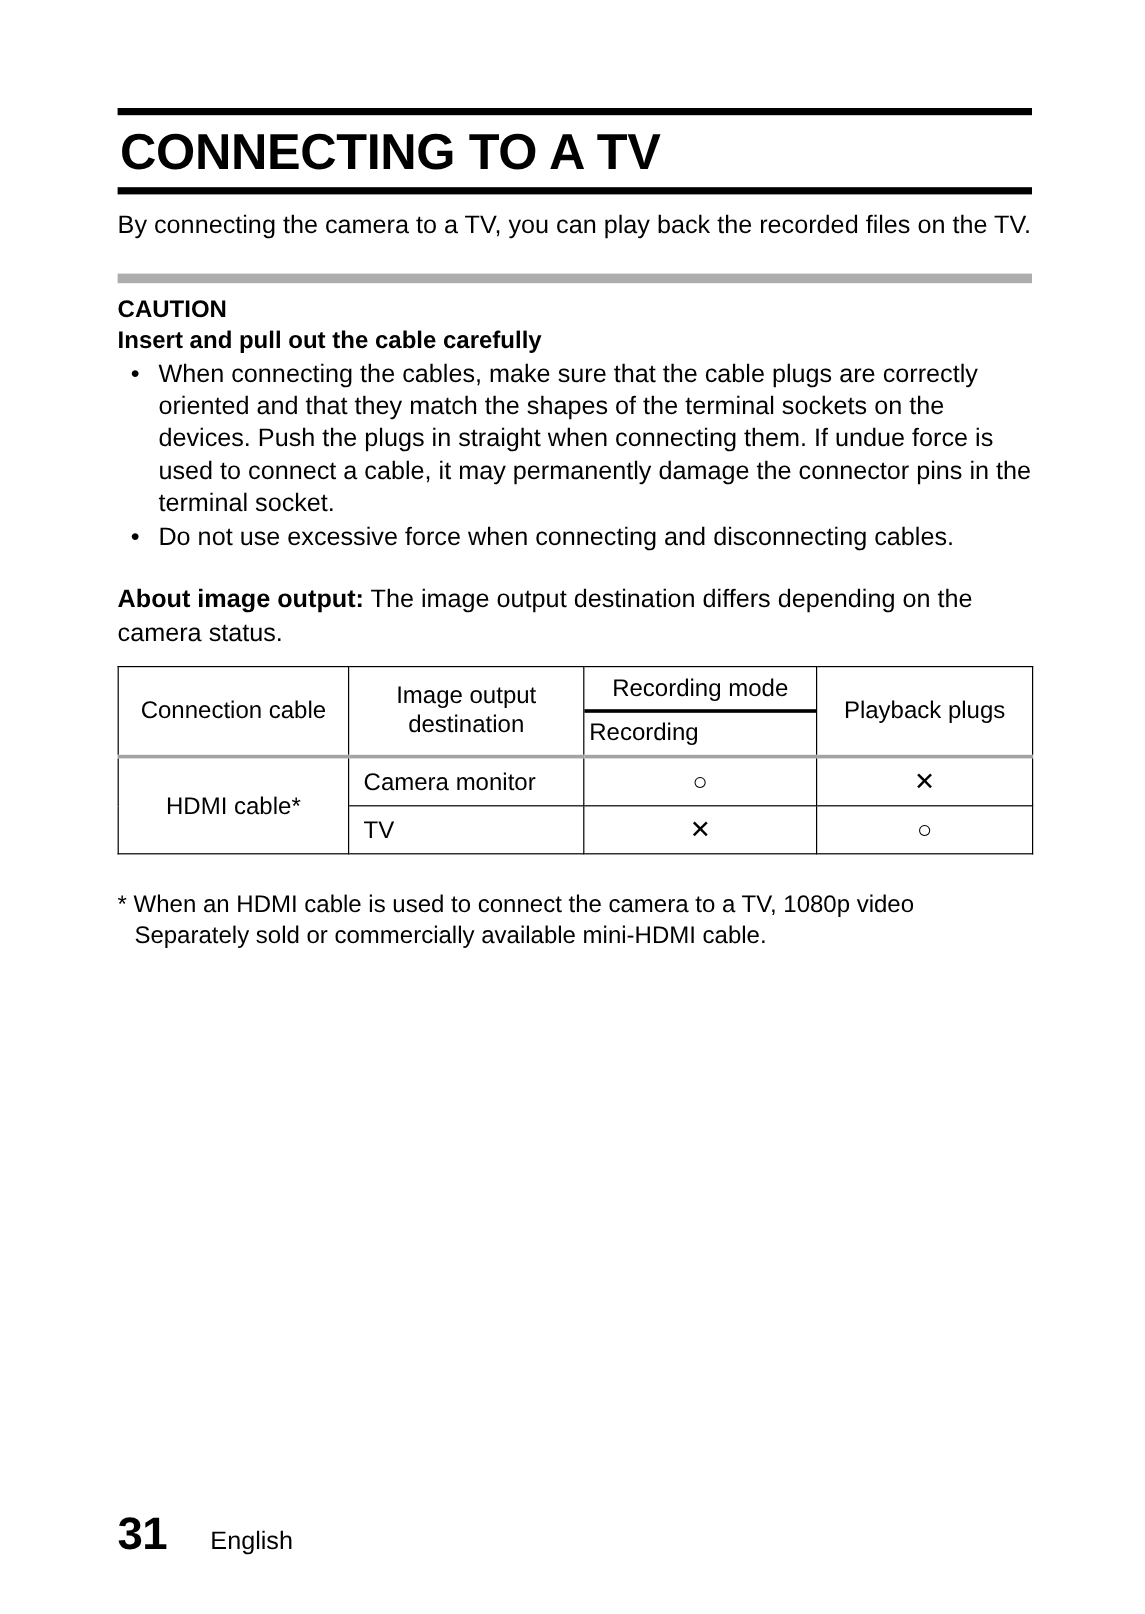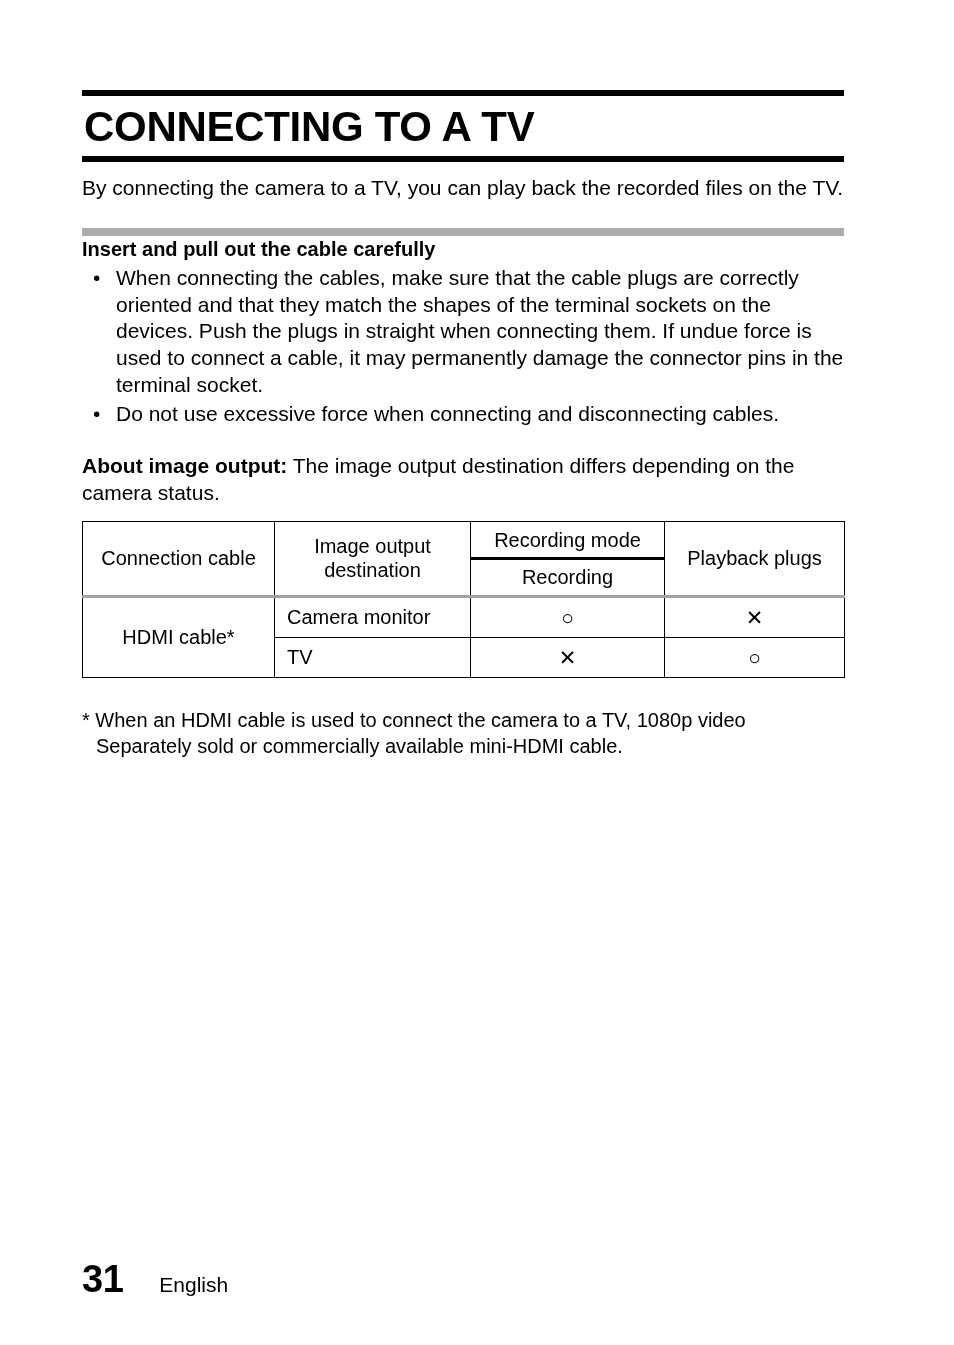--- a/index.html
+++ b/index.html
@@ -11,21 +11,21 @@
     width: 954px;
     height: 1345px;
     position: relative;
     font-family: "Liberation Sans", sans-serif;
     color: #000000;
     -webkit-font-smoothing: antialiased;
   }
 
   .page {
     position: absolute;
-    left: 0; top: 0;
+    left: 16px; top: 0;
     width: 784px;
     height: 1345px;
     box-sizing: border-box;
   }
 
   
   .content {
     position: absolute;
     left: 82px;
     top: 0;
@@ -143,21 +143,21 @@
     padding: 0;
     border-bottom: 1.5px solid #000000;
   }
   .rec-top {
     text-align: center;
     padding: 6px 4px 5px 4px;
     border-bottom: 3px solid #000000;
     line-height: 1.2;
   }
   .rec-bottom {
-    text-align: center;
+    text-align: left;
     padding: 5px 4px 6px 4px;
     line-height: 1.2;
   }
 
   
   tr.body-first > td {
     border-top: 3px solid #a3a3a3;
   }
 
   .cell-cable {
@@ -224,20 +224,21 @@
   <div class="content">
 
     <div class="title-rule-top"></div>
     <h1 class="page-title">CONNECTING TO A TV</h1>
     <div class="title-rule-bottom"></div>
 
     <p class="intro">By connecting the camera to a TV, you can play back the recorded files on the TV.</p>
 
     <div class="gray-bar"></div>
 
+    <div class="caution-heading">CAUTION</div>
     <div class="caution-subheading">Insert and pull out the cable carefully</div>
 
     <ul class="bullet-list">
       <li class="bullet-item">
         <span class="bullet-dot">•</span>
         <span>When connecting the cables, make sure that the cable plugs are correctly oriented and that they match the shapes of the terminal sockets on the devices. Push the plugs in straight when connecting them. If undue force is used to connect a cable, it may permanently damage the connector pins in the terminal socket.</span>
       </li>
       <li class="bullet-item">
         <span class="bullet-dot">•</span>
         <span>Do not use excessive force when connecting and disconnecting cables.</span>

